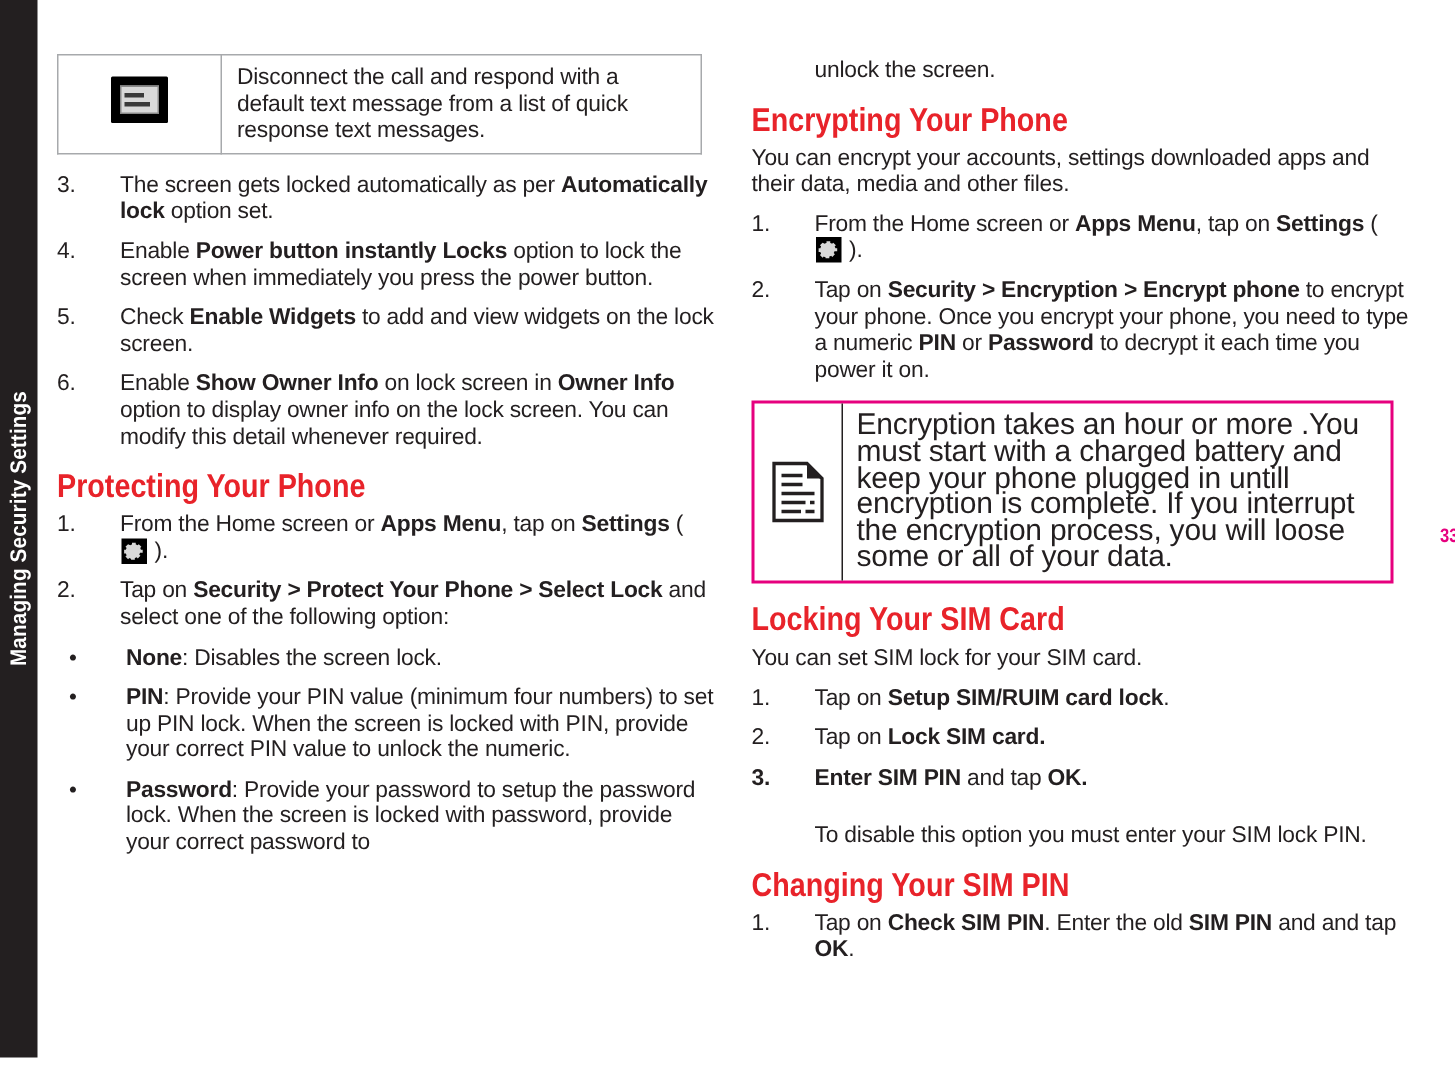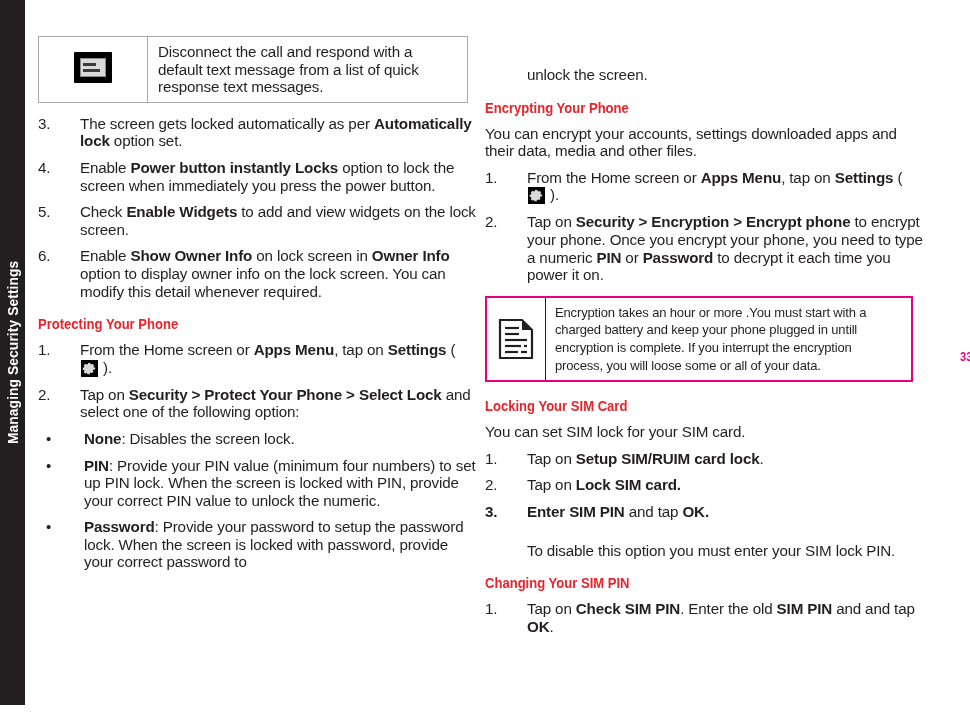--- a/index.html
+++ b/index.html
@@ -56,38 +56,38 @@
     top: 0;
     width: 945px;
     height: 549px;
   }
   .col {
     position: absolute;
     top: 0;
     width: 440px;
   }
   .col-left  { left: 13px; }
-  .col-right { left: 460px; margin-top: 28px; }
+  .col-right { left: 476px; }
 
   
   .body-text {
     font-size: 15.2px;
     line-height: 17.6px;
     color: #231f20;
     margin: 0 0 9px 0;
     letter-spacing: -0.15px;
   }
   b, .b { font-weight: bold; }
 
   
   .heading {
     color: #e8232a;
     font-family: "Liberation Sans Narrow", "Liberation Sans", sans-serif;
     font-weight: bold;
-    font-size: 15px;
+    font-size: 22px;
     line-height: 19px;
     letter-spacing: 0px;
     margin: 14px 0 8px 0;
   }
   .heading span { display: inline-block; transform: scaleX(0.87); transform-origin: left center; }
 
   
   .num-item {
     position: relative;
     padding-left: 42px;
@@ -195,21 +195,21 @@
     width: 58px;
     flex: 0 0 58px;
     display: flex;
     align-items: center;
     justify-content: center;
     border-right: 1px solid #231f20;
     padding: 6px 0;
   }
   .note-text-cell {
     padding: 6px 8px 6px 9px;
-    font-size: 13px;
+    font-size: 20px;
     line-height: 17.6px;
     letter-spacing: -0.15px;
   }
 
   
   .page-number {
     position: absolute;
     left: 935px;
     top: 350px;
     color: #e6007e;

